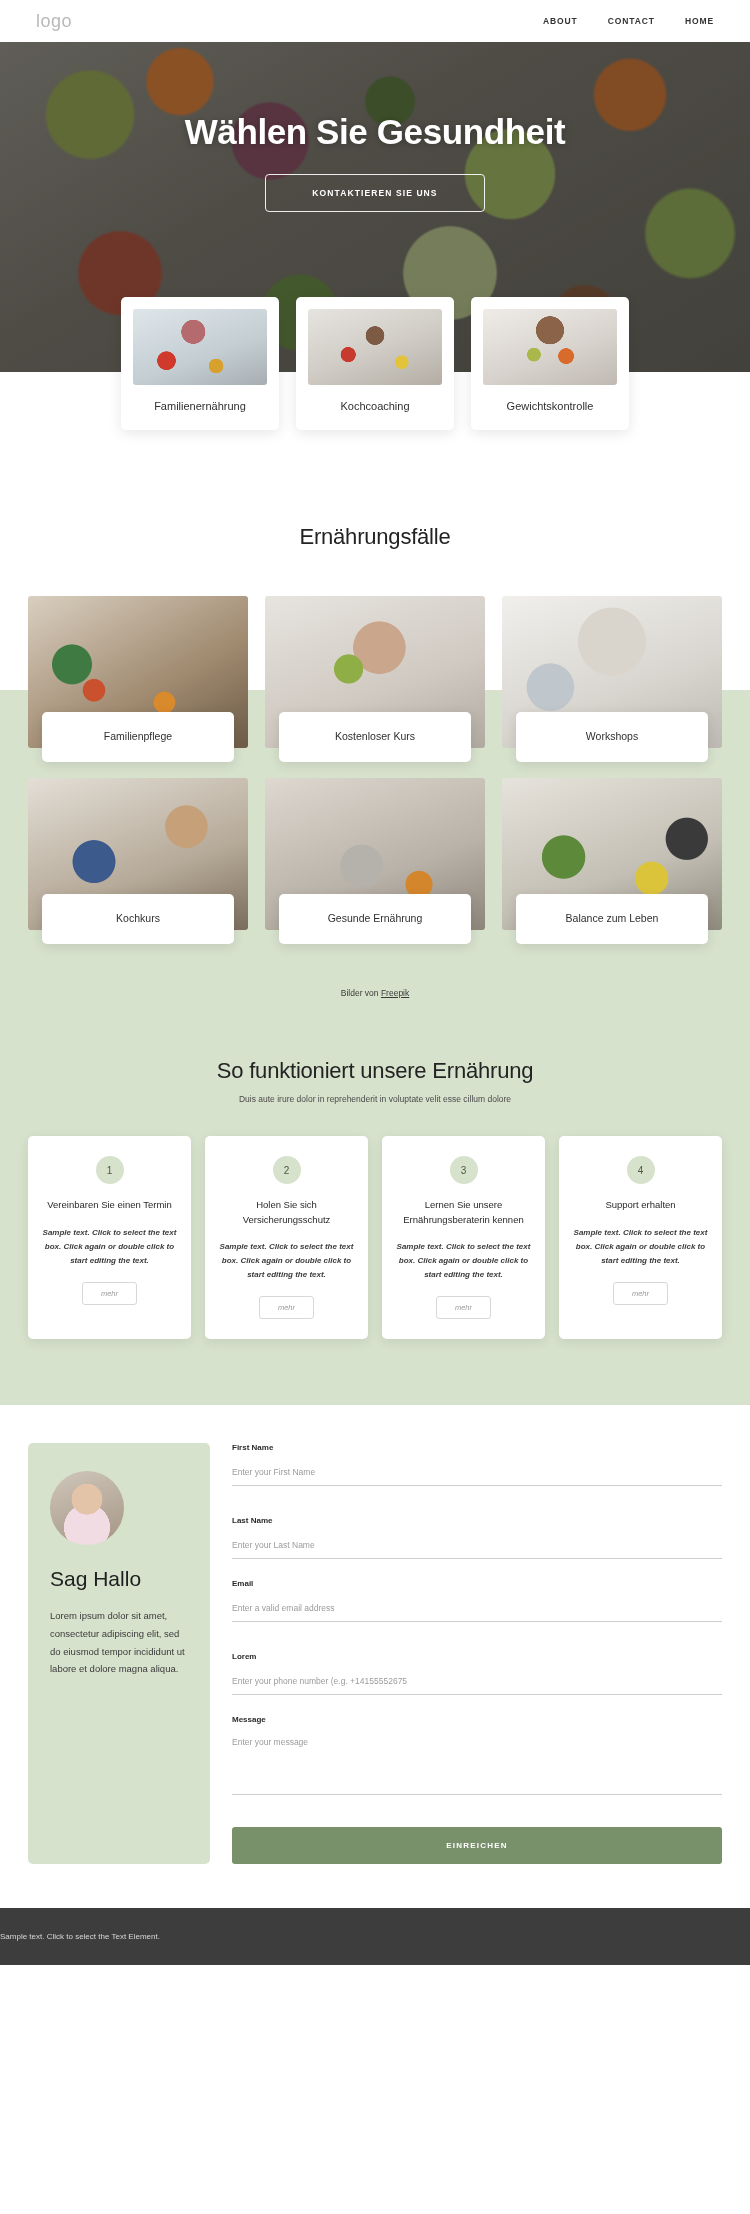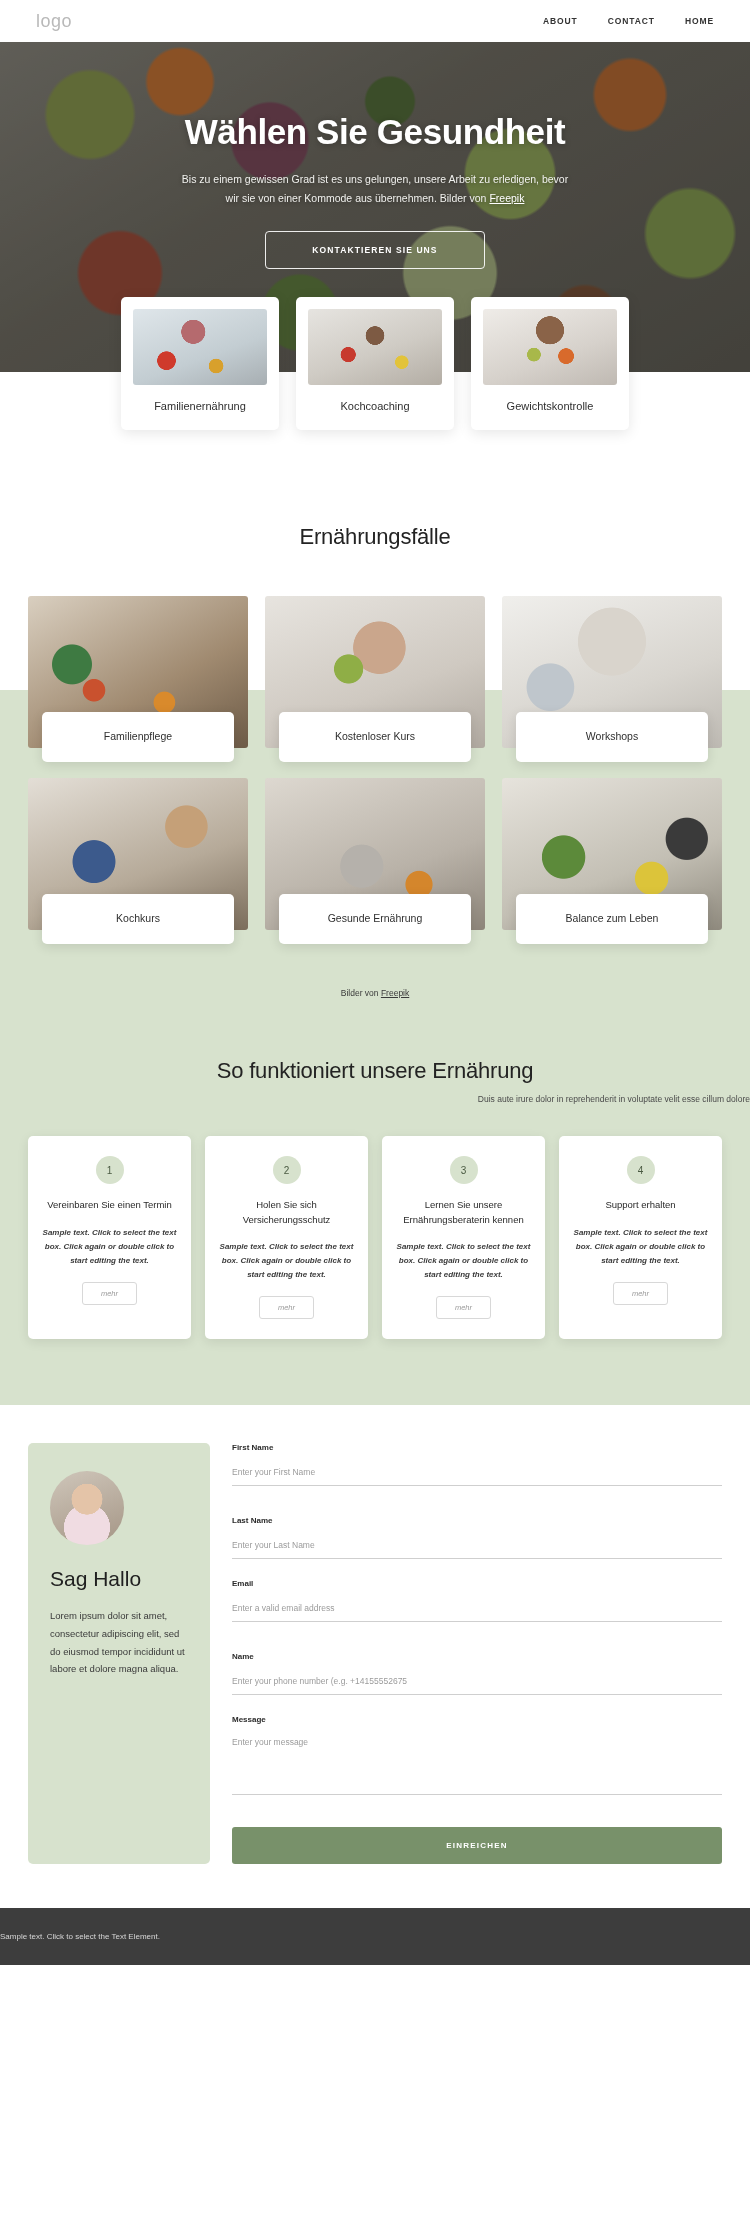--- a/index.html
+++ b/index.html
@@ -150,21 +150,21 @@
 
   
   .sec-title {
     text-align: center;
     font-size: 22px;
     font-weight: 400;
     color: #232323;
     letter-spacing: -.2px;
   }
   .sec-sub {
-    text-align: right;
+    text-align: center;
     font-size: 8.5px;
     color: #4a4a4a;
     margin-top: 10px;
   }
 
   
   .gallery-wrap { position: relative; padding-top: 94px; }
   .green-band {
     position: absolute;
     left: 0; right: 0;
@@ -384,24 +384,20 @@
     <a href="#">CONTACT</a>
     <a href="#">HOME</a>
   </nav>
 </div>
 
 <section class="hero">
   <div class="hero-bg"></div>
   <div class="hero-shade"></div>
   <div class="hero-inner">
     <h1>Wählen Sie Gesundheit</h1>
-    <p>
-      <span>Bis zu einem gewissen Grad ist es uns gelungen, unsere Arbeit zu erledigen, bevor</span><br>
-      <span>wir sie von einer Kommode aus übernehmen. Bilder von </span><a href="#">Freepik</a>
-    </p>
     <button class="hero-btn">KONTAKTIEREN SIE UNS</button>
   </div>
 </section>
 
 <section class="services">
   <div class="svc-card">
     <div class="svc-img img-kitchen2"></div>
     <div class="svc-label">Familienernährung</div>
   </div>
   <div class="svc-card">
@@ -500,21 +496,21 @@
         <label>Last Name</label>
         <input type="text" placeholder="Enter your Last Name" style="">
       </div>
     </div>
     <div class="row">
       <div class="field">
         <label>Email</label>
         <input type="text" placeholder="Enter a valid email address" style="">
       </div>
       <div class="field">
-        <label>Name</label>
+        <label>Lorem</label>
         <input type="text" placeholder="Enter your phone number (e.g. +14155552675" style="">
       </div>
     </div>
     <div class="field">
       <label>Message</label>
       <textarea placeholder="Enter your message" style=""></textarea>
     </div>
     <button class="submit-btn">EINREICHEN</button>
   </div>
 </section>

